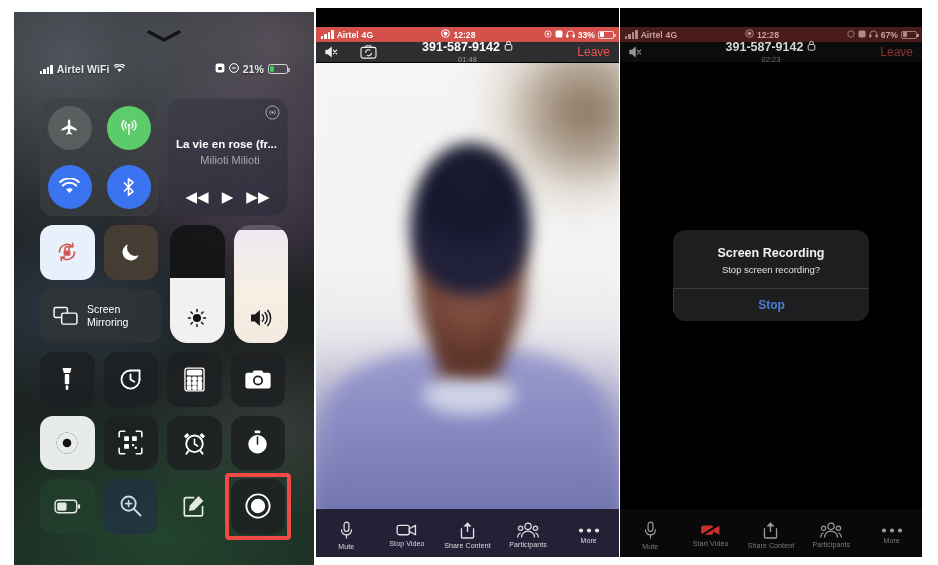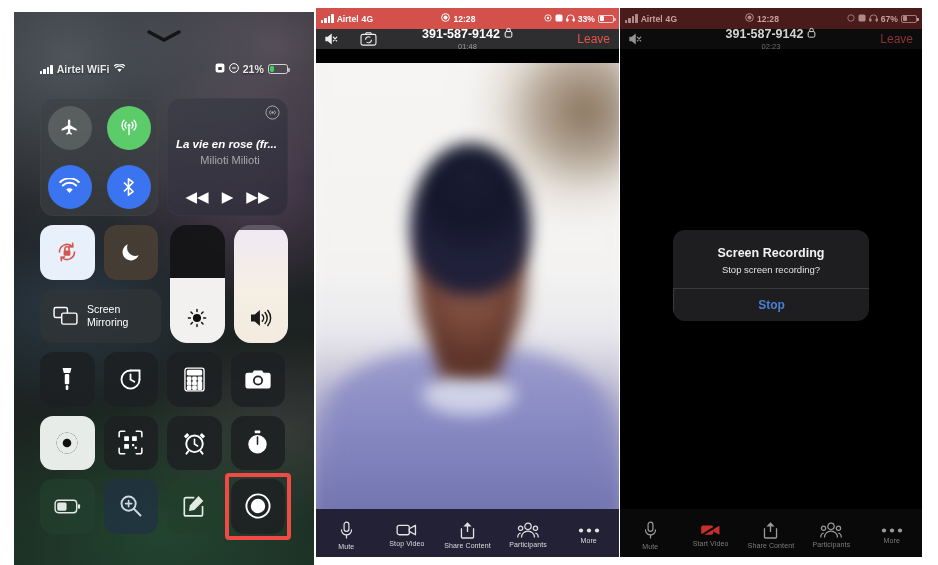--- a/index.html
+++ b/index.html
@@ -53,21 +53,21 @@
                place-items:center; background:rgba(62,65,69,.60); }
   .circ { width:44px; height:44px; border-radius:50%; display:flex;
           align-items:center; justify-content:center; }
   .c-dark { background:rgba(110,116,112,.58); }
   .c-green{ background:#5ccb6a; }
   .c-blue { background:#3b74f0; }
 
   .tile-music { width:121px; height:118px; position:relative;
                 background:linear-gradient(150deg,rgba(58,60,70,.72),rgba(46,44,58,.80)); }
   .music-title { position:absolute; left:9px; top:40px; width:108px; color:#fff;
-                 font-size:11.5px; font-weight:700; white-space:nowrap; overflow:hidden;font-style:italic; }
+                 font-size:11.5px; font-weight:700; white-space:nowrap; overflow:hidden; }
   .music-artist{ position:absolute; left:9px; top:56px; width:108px; color:#a9a9ae;
                  font-size:11px; text-align:center; white-space:nowrap; overflow:hidden; }
   .airplay { position:absolute; right:8px; top:7px; width:15px; height:15px; opacity:.55; }
   .mctrls { position:absolute; left:0; right:0; bottom:12px; display:flex;
             align-items:center; justify-content:space-around; padding:0 12px; }
   .mctrls span { color:#fff; font-size:15px; line-height:1; }
 
   .sq { width:54.5px; height:54.5px; border-radius:13px; display:flex;
         align-items:center; justify-content:center; }
 
@@ -95,22 +95,22 @@
   .appsq.blue  { background:rgba(32,50,66,.80); }
   .appsq.greenish { background:rgba(34,62,44,.80); }
 
   .rec-wrap { position:relative; }
   .rec-box { position:absolute; left:-6px; top:-6px; width:66.5px; height:66.5px;
              border:4px solid #f04a46; border-radius:4px; pointer-events:none; }
 
   
   .panel2 { position:absolute; left:316px; top:8px; width:303px; height:549px;
             background:#000; overflow:hidden; }
-  .sbar { height:21px; display:flex; align-items:center; justify-content:space-between;
-          padding:0 5px; color:#fff; font-size:8.6px; font-weight:700; }
+  .sbar { height:15px; display:flex; align-items:center; justify-content:space-between;
+          padding:0 5px; color:#fff; font-size:8.6px; font-weight:700;margin-top:19px; }
   .sbar.red { background:#d4504b; }
   .sbar.darkred { background:#4a1b1b; color:#c9a0a0; }
   .sbar .grp { display:flex; align-items:center; gap:3px; }
   .sbar .bars i { background:#fff; }
   .sbar.darkred .bars i { background:#b08a8a; }
   .sbar .mini-batt { position:relative; width:16px; height:8px;
                      border:1px solid rgba(255,255,255,.75); border-radius:2px; }
   .sbar .mini-batt::after{content:"";position:absolute;right:-2.6px;top:2.3px;width:1.8px;
                     height:3.4px;background:rgba(255,255,255,.6);border-radius:0 1px 1px 0;}
   .sbar .mini-batt .f { position:absolute; left:.8px; top:.8px; bottom:.8px; background:#fff;

